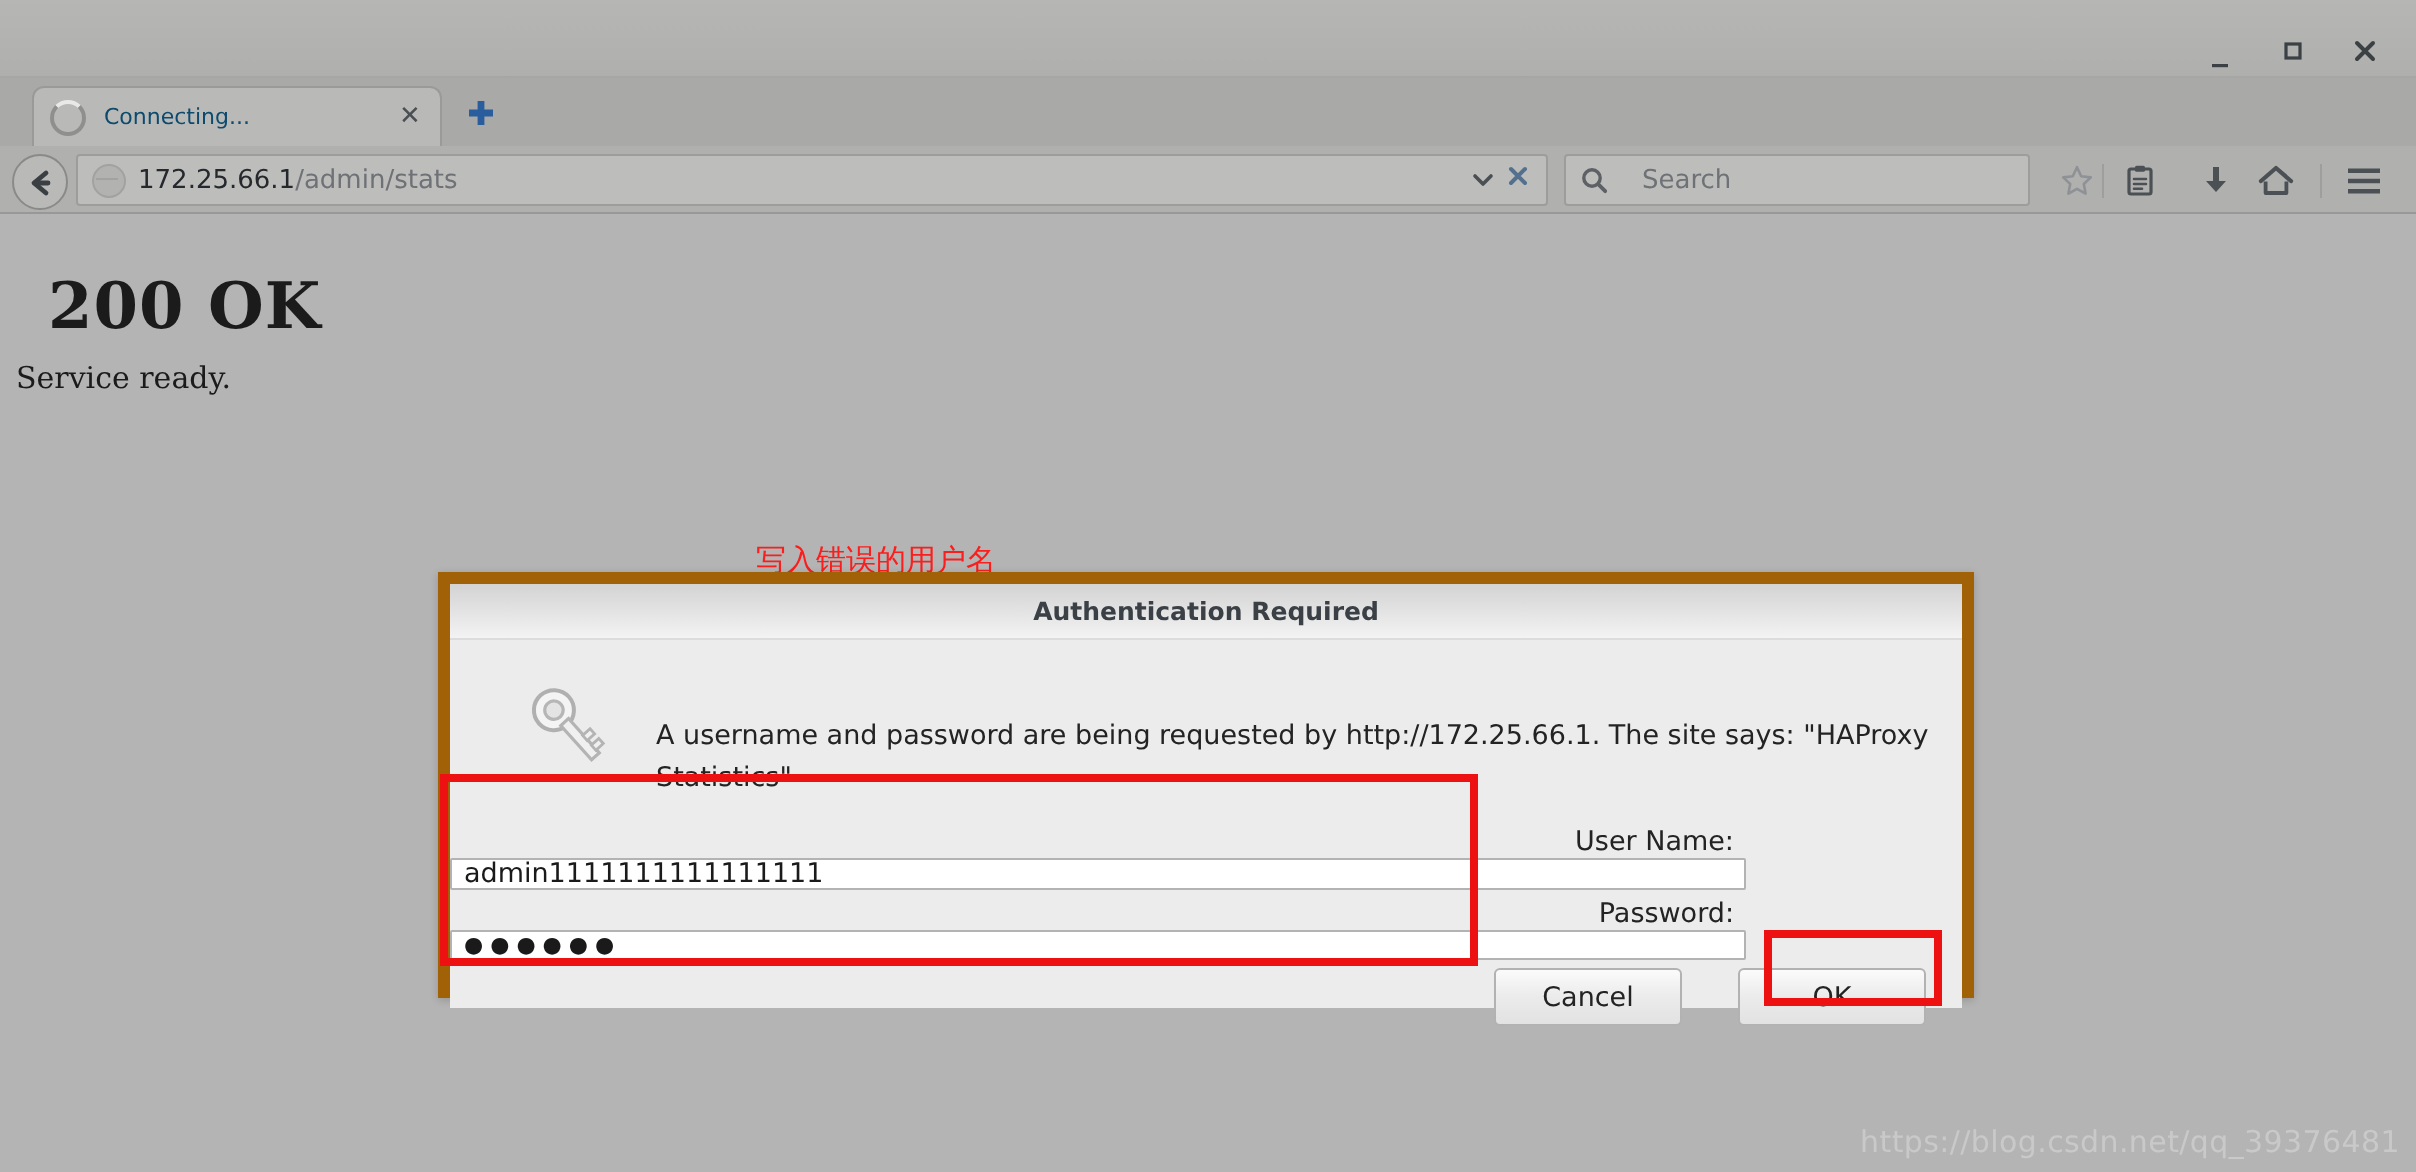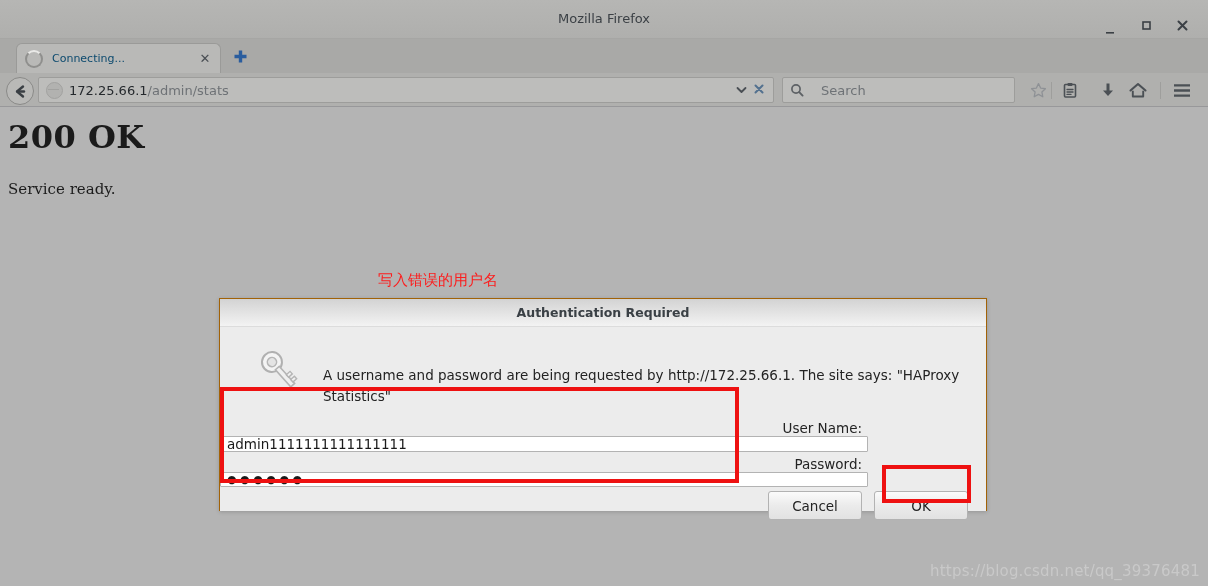--- a/index.html
+++ b/index.html
@@ -219,21 +219,21 @@
   .page {
     position: absolute;
     left: 0; top: 108px;
     width: 1208px; height: 478px;
     background: #b4b4b4;
     overflow: hidden;
   }
   .page-h1 {
     position: absolute;
     left: 8px; top: 10px;
-    margin: 0;
+    margin: 16px;
     font-family: "DejaVu Serif", "Liberation Serif", serif;
     font-size: 32px;
     font-weight: bold;
     color: #1b1b1b;
     letter-spacing: 0.5px;
   }
   .page-p {
     position: absolute;
     left: 8px; top: 72px;
     margin: 0;
@@ -248,24 +248,24 @@
     left: 378px; top: 271px;
     font-size: 15px;
     color: #fc1d1d;
     font-family: Liberation Serif, serif;
     white-space: nowrap;
   }
 
   
   .dialog {
     position: absolute;
-    left: 219px; top: 298px;
+    left: 219px; top: 286px;
     width: 768px; height: 213px;
     background: #ececec;
-    border: 1px solid #a16207;
+    border: 6px solid #a16207;
     box-sizing: border-box;
     box-shadow: 0 1px 4px rgba(0,0,0,0.18);
   }
   .dialog-titlebar {
     height: 27px;
     background: linear-gradient(to bottom, #d3d3d3 0%, #eeeeee 85%, #f3f3f3 100%);
     border-bottom: 1px solid #dcdcdc;
     display: flex;
     align-items: center;
     justify-content: center;
@@ -325,21 +325,21 @@
   }
   .pw-dots {
     font-size: 11px;
     letter-spacing: 3.5px;
     color: #1a1a1a;
   }
   .dialog-buttons {
     position: absolute;
     right: 18px; top: 164px;
     display: flex;
-    gap: 12px;
+    gap: 28px;
   }
   .dlg-btn {
     width: 94px; height: 29px;
     background: linear-gradient(to bottom, #fbfbfb 0%, #ebebeb 50%, #e2e2e2 100%);
     border: 1px solid #b2b2b2;
     border-radius: 3px;
     display: flex;
     align-items: center;
     justify-content: center;
     font-size: 13.5px;
@@ -365,21 +365,20 @@
     font-size: 15px;
     color: #c9c9c9;
     font-family: "DejaVu Sans", "Liberation Sans", sans-serif;
     letter-spacing: 0.2px;
   }
 </style>
 </head>
 <body>
 
 <div class="titlebar">
-  <div class="titlebar-title">Mozilla Firefox</div>
   <div class="wincontrols">
     <div class="wincontrol wc-min">
       <svg width="11" height="11" viewBox="0 0 11 11">
         <rect x="1" y="7" width="8" height="1.6" fill="#3b4045"></rect>
       </svg>
     </div>
     <div class="wincontrol wc-max">
       <svg width="11" height="11" viewBox="0 0 11 11">
         <rect x="2" y="2" width="7" height="7" fill="none" stroke="#3b4045" stroke-width="1.6"></rect>
       </svg>

